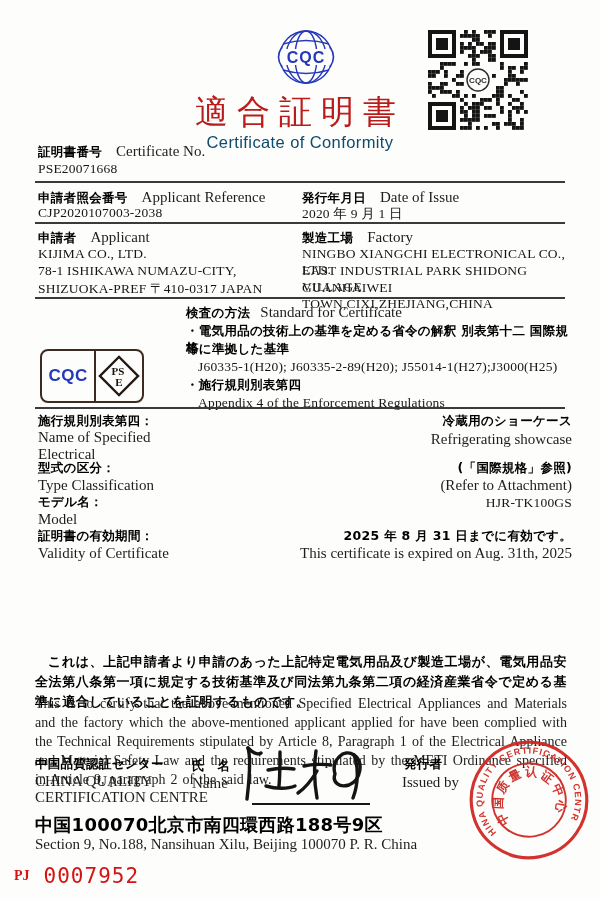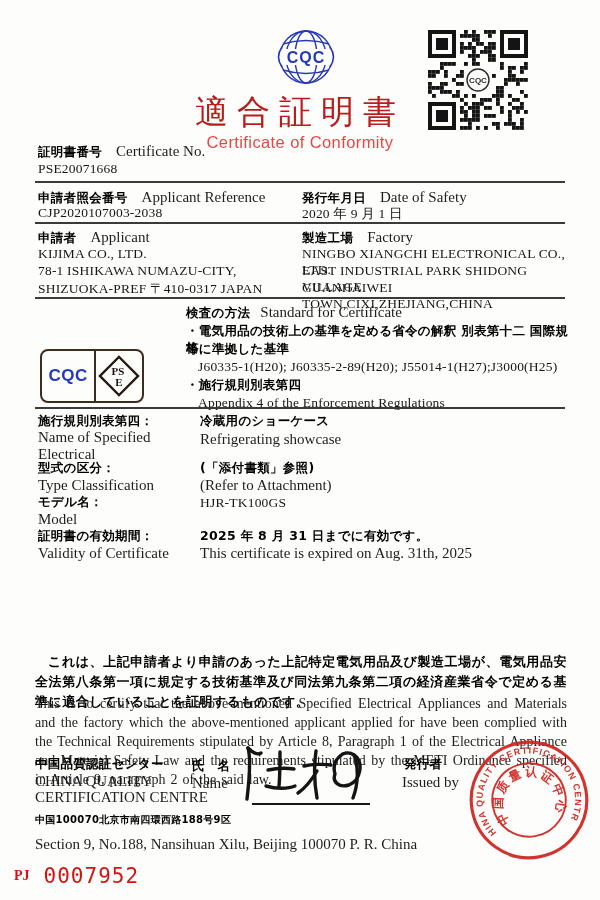--- a/index.html
+++ b/index.html
@@ -7,24 +7,24 @@
        font-family:"Liberation Serif","DejaVu Serif",serif;color:#1b1b1b;}
   .abs{position:absolute;}
   .jp{font-family:"DejaVu Sans","Liberation Sans",sans-serif;font-weight:700;font-size:12.5px;color:#000000;letter-spacing:.3px;}
   .en{font-family:"Liberation Serif","DejaVu Serif",serif;font-weight:400;font-size:15px;color:#1d1d1d;}
   .val{font-family:"Liberation Serif","DejaVu Serif",serif;font-size:13.5px;color:#161616;letter-spacing:.2px;}
   .rule{position:absolute;left:35px;width:530px;height:2px;background:#3a3a3a;}
   .pairgap{display:inline-block;width:14px;}
   #title{left:0;width:600px;top:90px;text-align:center;font-family:"DejaVu Serif","Liberation Serif",serif;
          font-size:33px;letter-spacing:9px;color:#b91c1c;}
   #subtitle{left:0;width:600px;top:133px;text-align:center;font-family:"Liberation Sans","DejaVu Sans",sans-serif;
-            font-size:16.5px;color:#ef4444;letter-spacing:.4px;}
+            font-size:16.5px;color:#0c4a6e;letter-spacing:.4px;}
   .std-line{position:absolute;left:186px;width:392px;}
   .lblcol{left:38px;width:160px;}
-  .valcol{left:200px;width:372px;}
+  .valcol{left:200px;width:372px;text-align:right;}
   .para{position:absolute;left:35px;width:532px;text-align:justify;}
   .red{color:#cf241f;}
   .sigline{position:absolute;left:252px;top:803px;width:118px;height:2px;background:#171717;}
   .sealwrap{position:absolute;left:466px;top:737px;width:126px;height:126px;transform:rotate(-10deg);opacity:.93;}
 </style>
 </head>
 <body>
 
 <div id="doc">
 
@@ -237,21 +237,21 @@
   <div class="abs val" style="left:38px;top:161px;">PSE20071668</div>
 
   <div class="rule" style="top:181px;"></div>
 
   <div class="abs" style="left:38px;top:188px;">
     <span class="jp">申請者照会番号</span><span class="pairgap"></span><span class="en">Applicant Reference</span>
   </div>
   <div class="abs val" style="left:38px;top:205px;">CJP2020107003-2038</div>
 
   <div class="abs" style="left:302px;top:188px;">
-    <span class="jp">発行年月日</span><span class="pairgap"></span><span class="en">Date of Safety</span>
+    <span class="jp">発行年月日</span><span class="pairgap"></span><span class="en">Date of Issue</span>
   </div>
   <div class="abs val" style="left:302px;top:205px;">2020 年 9 月 1 日</div>
 
   <div class="rule" style="top:222px;"></div>
 
   <div class="abs" style="left:38px;top:228px;">
     <span class="jp">申請者</span><span class="pairgap"></span><span class="en">Applicant</span>
   </div>
   <div class="abs val" style="left:38px;top:246px;">KIJIMA CO., LTD.</div>
   <div class="abs val" style="left:38px;top:263px;">78-1 ISHIKAWA NUMAZU-CITY,</div>
@@ -290,21 +290,21 @@
   </div>
 
   <div class="rule" style="top:407px;"></div>
 
   <div class="abs jp lblcol" style="top:413px;">施行規則別表第四：</div>
   <div class="abs jp valcol" style="top:413px;">冷蔵用のショーケース</div>
   <div class="abs en lblcol" style="top:429px;">Name of Specified Electrical</div>
   <div class="abs en valcol" style="top:431px;">Refrigerating showcase</div>
 
   <div class="abs jp lblcol" style="top:460px;">型式の区分：</div>
-  <div class="abs jp valcol" style="top:460px;">(「添付書類」参照)</div>
+  <div class="abs jp valcol" style="top:460px;">(「国際規格」参照)</div>
   <div class="abs en valcol" style="top:477px;">(Refer to Attachment)</div>
   <div class="abs en lblcol" style="top:477px;">Type Classification</div>
 
   <div class="abs jp lblcol" style="top:494px;">モデル名：</div>
   <div class="abs val valcol" style="top:495px;">HJR-TK100GS</div>
   <div class="abs en lblcol" style="top:511px;">Model</div>
 
   <div class="abs jp lblcol" style="top:528px;">証明書の有効期間：</div>
   <div class="abs jp valcol" style="top:528px;">2025 年 8 月 31 日までに有効です。</div>
   <div class="abs en lblcol" style="top:545px;">Validity of Certificate</div>
@@ -351,21 +351,21 @@
       <circle cx="60" cy="60" r="35" fill="none" stroke="#cf241f" stroke-width="1.8"></circle>
       <text font-family="Liberation Sans, sans-serif" font-size="8.6" font-weight="bold" fill="#cf241f" letter-spacing="1">
         <textPath href="#ringPath" startOffset="50%" text-anchor="middle">CHINA QUALITY CERTIFICATION CENTRE</textPath>
       </text>
       <text font-family="DejaVu Sans, sans-serif" font-size="11.5" font-weight="bold" fill="#cf241f" letter-spacing="2.5">
         <textPath href="#innerPath" startOffset="50%" text-anchor="middle">中国质量认证中心</textPath>
       </text>
     </svg>
   </div>
 
-  <div class="abs jp" style="left:35px;top:813px;font-weight:600;font-size:10px;">中国100070北京市南四環西路188号9区</div>
+  <div class="abs jp" style="left:35px;top:813px;font-weight:600;font-size:18px;">中国100070北京市南四環西路188号9区</div>
   <div class="abs en" style="left:35px;top:836px;">Section 9, No.188, Nansihuan Xilu, Beijing 100070 P. R. China</div>
 
   <div class="abs" style="left:14px;top:864px;">
     <span class="red" style="font-family:'Liberation Serif',serif;font-weight:bold;font-size:14px;color:#d41414;vertical-align:3px;">PJ</span>
     <span style="font-family:'DejaVu Sans Mono','Liberation Mono',monospace;font-size:21px;color:#d41414;margin-left:10px;letter-spacing:1px;">0007952</span>
   </div>
 
 </div>
 
 </body></html>

